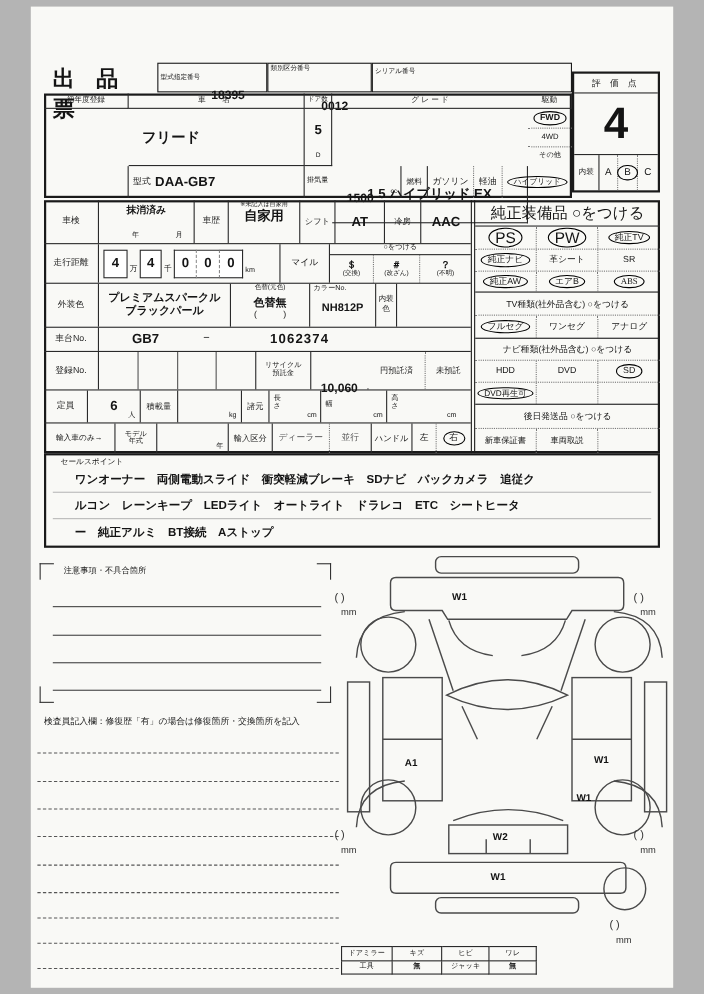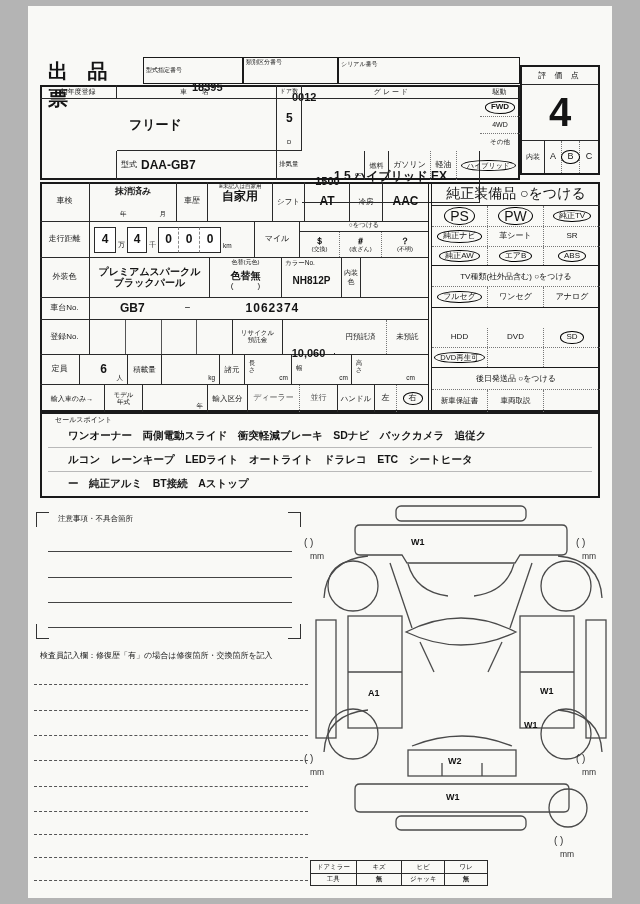--- a/index.html
+++ b/index.html
@@ -295,36 +295,37 @@
         <span class="s8" data-circled="equip.items.5.circled">SR</span>
       </div>
   </div>
   <div class="row" style="left:432px;top:247px;width:168px;height:19px;border-bottom:1.5px solid #1a1a1a;">
     <div class="cell dot" style="width:56px;">
         <span class="s8 on" data-circled="equip.items.6.circled">純正AW</span>
       </div>
     <div class="cell dot" style="width:56px;">
         <span class="s8 on" data-circled="equip.items.7.circled">エアB</span>
       </div>
-    <div class="cell" style="width:56px;border-right:none;">
+    <div class="cell" style="width:56px;border-right:none;font-family:Liberation Serif, serif;">
         <span class="s8 on" data-circled="equip.items.8.circled">ABS</span>
       </div>
   </div>
   <div class="a bbd s8" style="left:432px;top:266px;width:168px;height:21px;display:flex;align-items:center;justify-content:center;">TV種類(社外品含む) ○をつける</div>
   <div class="row" style="left:432px;top:287px;width:168px;height:21px;border-bottom:1.5px solid #1a1a1a;">
     <div class="cell dot" style="width:56px;">
         <span class="s8 on" data-circled="equip.tv_items.0.circled">フルセグ</span>
       </div>
     <div class="cell dot" style="width:56px;">
         <span class="s8" data-circled="equip.tv_items.1.circled">ワンセグ</span>
       </div>
     <div class="cell" style="width:56px;border-right:none;">
         <span class="s8" data-circled="equip.tv_items.2.circled">アナログ</span>
       </div>
   </div>
+  <div class="a bbd s8" style="left:432px;top:308px;width:168px;height:20px;display:flex;align-items:center;justify-content:center;">ナビ種類(社外品含む) ○をつける</div>
   <div class="row bbd" style="left:432px;top:328px;width:168px;height:20px;">
     <div class="cell dot" style="width:56px;">
         <span class="s8" data-circled="equip.navi_items.0.circled">HDD</span>
       </div>
     <div class="cell dot" style="width:56px;">
         <span class="s8" data-circled="equip.navi_items.1.circled">DVD</span>
       </div>
     <div class="cell" style="width:56px;border-right:none;">
         <span class="s8 on" data-circled="equip.navi_items.2.circled">SD</span>
       </div>

